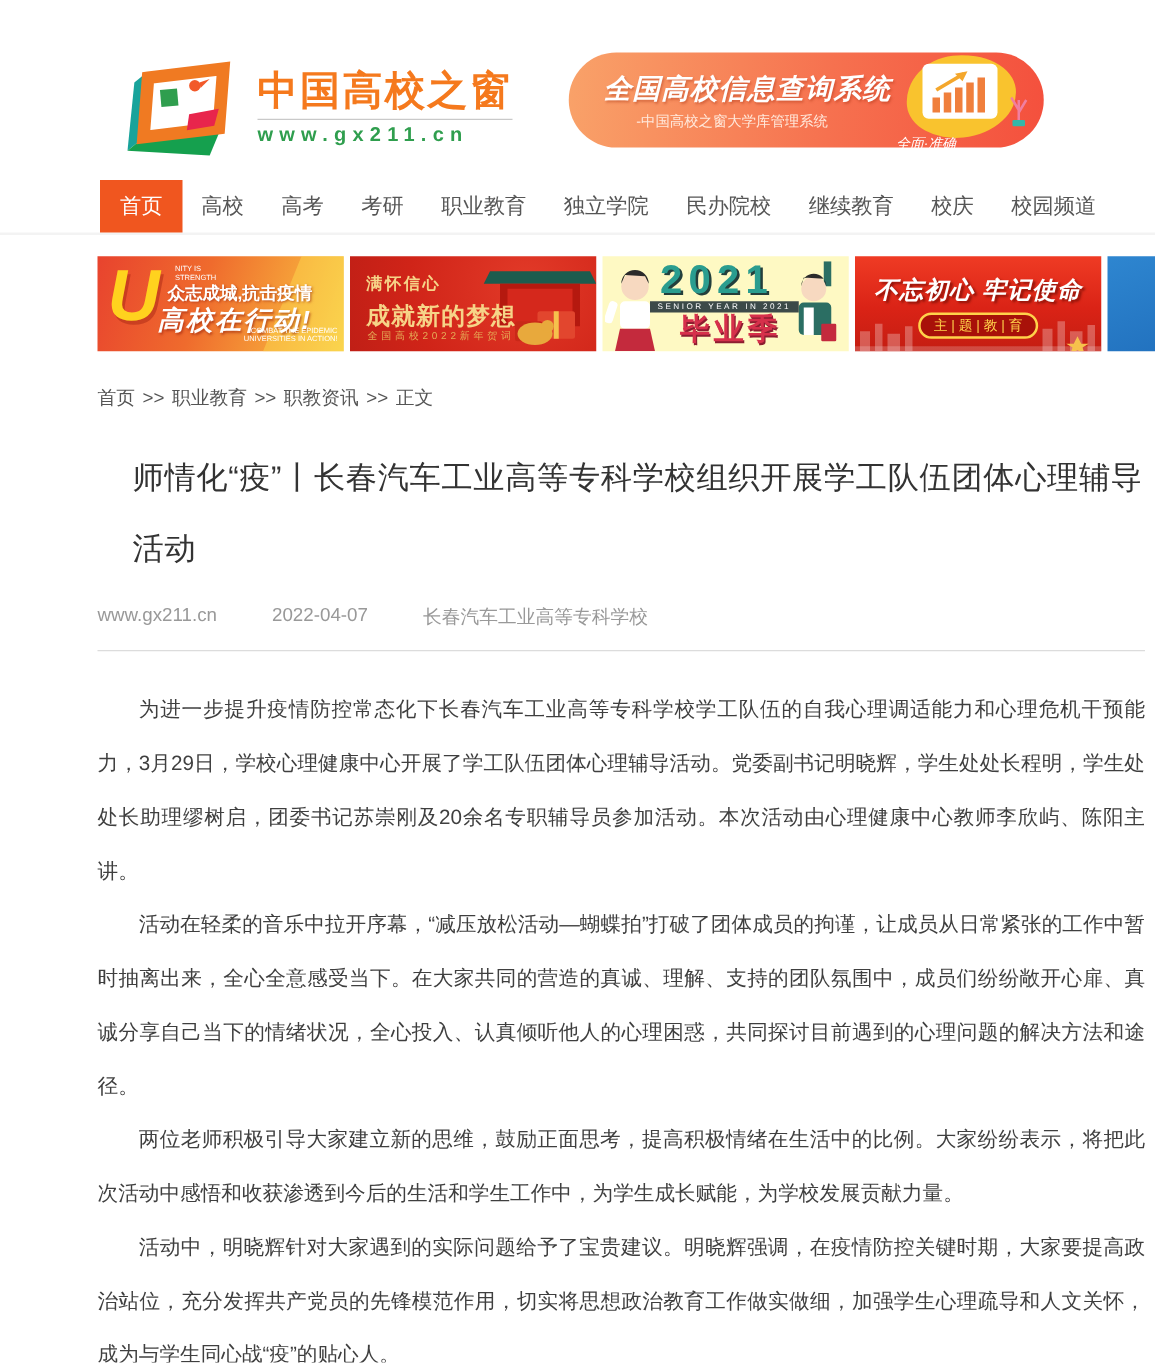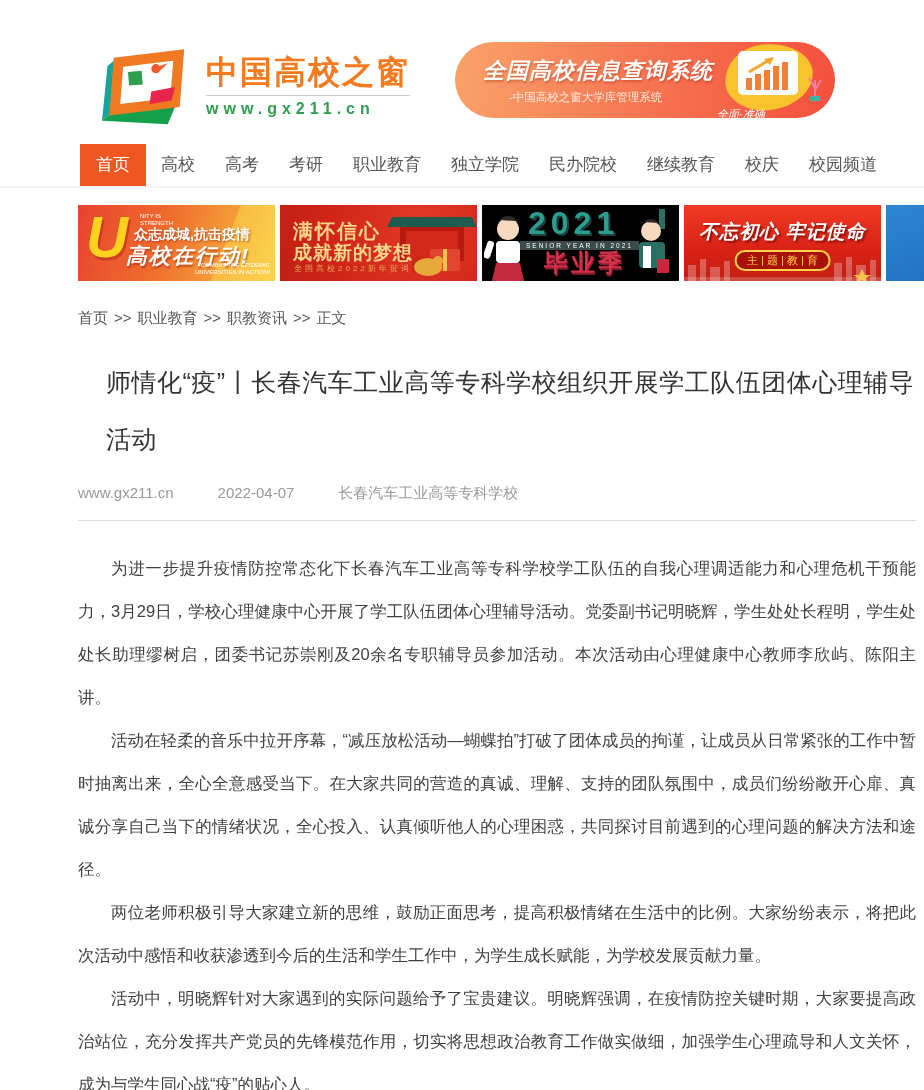--- a/index.html
+++ b/index.html
@@ -46,25 +46,25 @@
 
   .b1 { background:linear-gradient(108deg,#e8432e 0%,#ef6b2d 42%,#f59c38 72%,#f6ce4c 100%); }
   .b1 .stripe { position:absolute; right:-18px; top:-10px; width:70px; height:110px; background:rgba(255,222,80,.45); transform:skewX(-22deg); }
   .b1 .big-u { position:absolute; left:8px; top:-2px; font-size:58px; font-weight:bold; font-style:italic; color:#ffd21e; text-shadow:2px 3px 0 rgba(170,40,20,.5); }
   .b1 .tiny-top { position:absolute; left:62px; top:8px; width:46px; font-size:6px; line-height:7px; color:#fff; }
   .b1 .l1 { position:absolute; left:56px; top:21px; font-size:14px; font-weight:bold; color:#fff; text-shadow:1px 1px 2px rgba(150,30,10,.6); white-space:nowrap; }
   .b1 .l2 { position:absolute; left:48px; top:37px; font-size:21px; font-weight:bold; font-style:italic; color:#fff; letter-spacing:2px; text-shadow:1px 2px 2px rgba(150,30,10,.6); white-space:nowrap; }
   .b1 .tiny-bottom { position:absolute; right:5px; bottom:5px; width:92px; font-size:6px; line-height:7px; color:#fff; text-align:right; }
 
   .b2 { background:radial-gradient(circle at 72% 28%,#e23a28 0%,#d02418 62%,#c01f16 100%); }
-  .b2 .l1 { position:absolute; left:13px; top:13px; font-size:20px; font-weight:bold; color:#f6d488; letter-spacing:2px; }
+  .b2 .l1 { position:absolute; left:13px; top:13px; font-size:13px; font-weight:bold; color:#f6d488; letter-spacing:2px; }
   .b2 .l2 { position:absolute; left:13px; top:35px; font-size:19px; font-weight:bold; color:#f6d488; letter-spacing:1px; white-space:nowrap; }
   .b2 .l3 { position:absolute; left:14px; bottom:7px; font-size:8px; color:#e5ab56; letter-spacing:3px; white-space:nowrap; }
 
-  .b3 { background:#000000; }
+  .b3 { background:#fef9c3; }
   .b3 .year { position:absolute; left:46px; top:0px; font-size:32px; font-weight:bold; color:#2a9d8f; letter-spacing:5px; text-shadow:2px 2px 0 #233f3c; }
   .b3 .ribbon { position:absolute; left:38px; top:36px; font-size:6.5px; letter-spacing:2px; color:#fff; background:#3c4a49; padding:1px 6px; white-space:nowrap; }
   .b3 .grad { position:absolute; left:62px; top:42px; font-size:24px; font-weight:bold; color:#d6304b; letter-spacing:3px; text-shadow:1px 2px 0 #8c1d30; white-space:nowrap; }
   .b3 .figure { position:absolute; bottom:0; }
   .b3 .fig-left { left:2px; } .b3 .fig-right { right:2px; }
 
   .b4 { background:linear-gradient(180deg,#ef3b24 0%,#da2316 55%,#c41d12 100%); }
   .b4 .skyline { position:absolute; bottom:0; left:0; }
   .b4 .l1 { position:absolute; left:0; right:0; top:14px; text-align:center; font-size:19px; font-weight:bold; font-style:italic; color:#fff; letter-spacing:1px; text-shadow:2px 2px 2px #8a1208; white-space:nowrap; }
   .b4 .badge { position:absolute; left:50%; transform:translateX(-50%); top:45px; font-size:11px; color:#ffd24a; background:#a81109; border:2px solid #ffd24a; border-radius:11px; padding:1px 11px; white-space:nowrap; }

